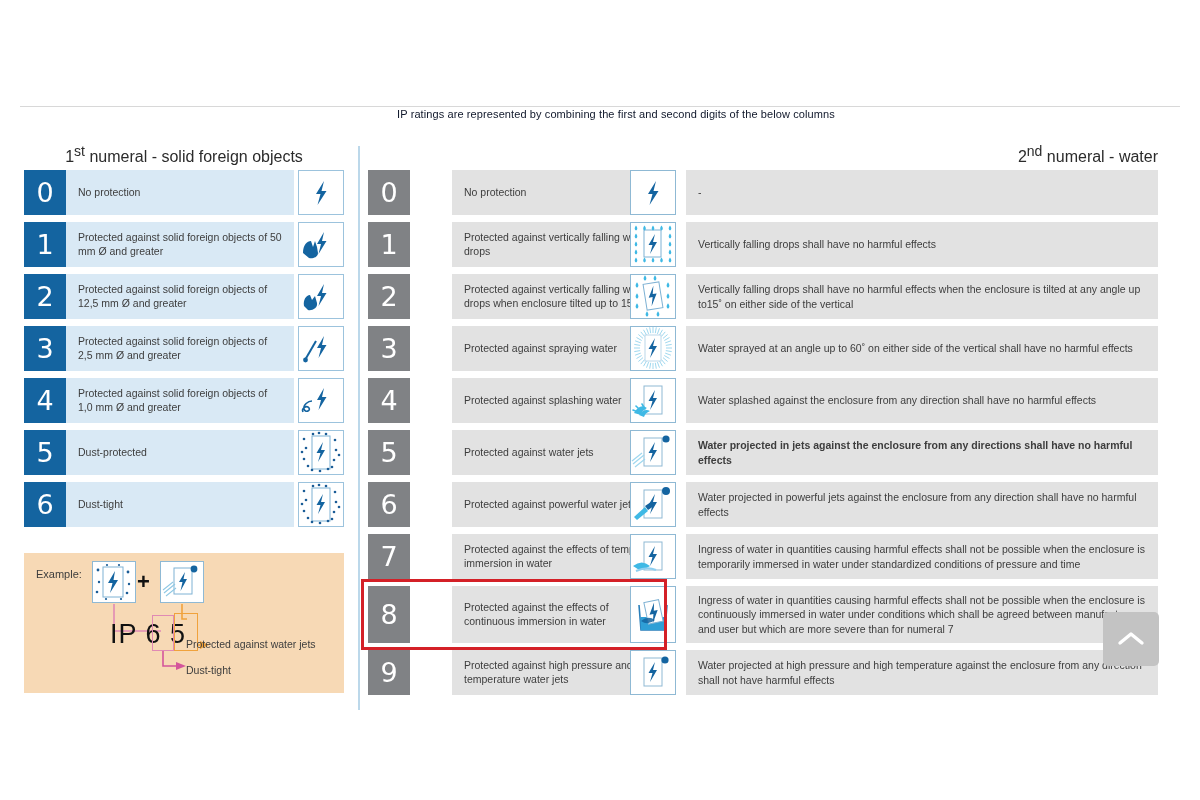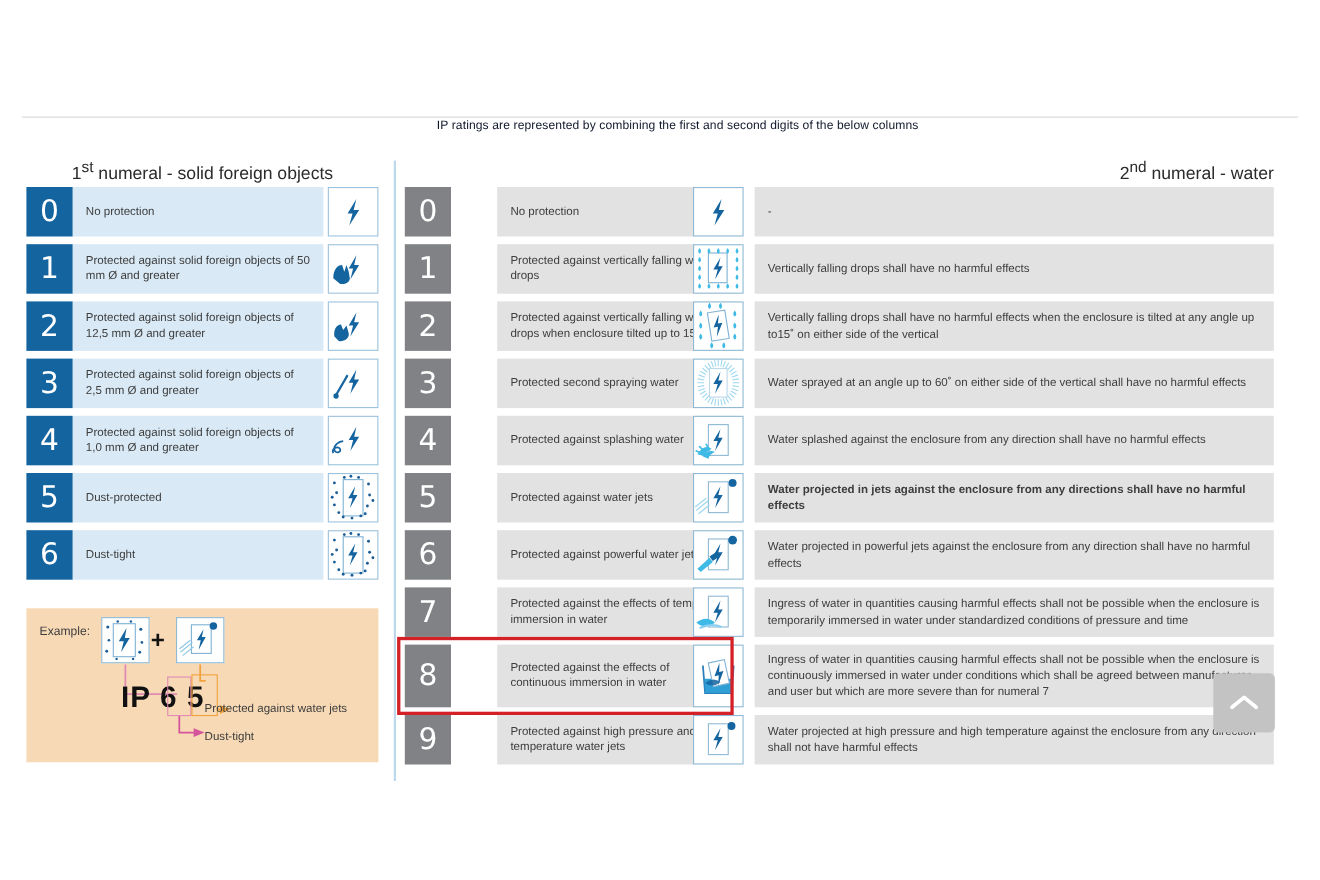--- a/index.html
+++ b/index.html
@@ -82,21 +82,21 @@
   }
   .ex-label{position:absolute;left:12px;top:15px;font-size:11px;color:#3d3d3d;}
   .ex-icon{
     position:absolute;top:8px;width:44px;height:42px;
     border:1px solid #8fb9d4;background:#ffffff;box-sizing:border-box;
   }
   .ex-icon.a{left:68px;}
   .ex-icon.b{left:136px;}
   .ex-plus{position:absolute;left:113px;top:16px;font-size:22px;font-weight:bold;color:#111;}
   .ip-text{
-    position:absolute;left:86px;top:66px;font-size:27px;font-weight:bold;
+    position:absolute;left:86px;top:66px;font-size:27px;font-weight:normal;
     color:#111;letter-spacing:1px;font-family:"Liberation Sans",sans-serif;
   }
   .box6{position:absolute;left:128px;top:62px;width:22px;height:36px;border:1.5px solid #e08ab4;box-sizing:border-box;}
   .box5{position:absolute;left:150px;top:60px;width:24px;height:38px;border:1.5px solid #f0a23c;box-sizing:border-box;}
   .ex-ann{position:absolute;font-size:10.5px;color:#3d3d3d;}
   .ex-ann.one{left:162px;top:85px;}
   .ex-ann.two{left:162px;top:111px;}
   .lead{position:absolute;}
 
   
@@ -268,21 +268,21 @@
               <path d="M14 0.20000000000000018 q2.8 3.6 0 5.6 q-2.8 -2 0 -5.6 z" fill="#3fb9e5"></path>
               <path d="M24 0.20000000000000018 q2.8 3.6 0 5.6 q-2.8 -2 0 -5.6 z" fill="#3fb9e5"></path>
               <path d="M16 36.2 q2.8 3.6 0 5.6 q-2.8 -2 0 -5.6 z" fill="#3fb9e5"></path>
               <path d="M27 36.2 q2.8 3.6 0 5.6 q-2.8 -2 0 -5.6 z" fill="#3fb9e5"></path>
             </svg>
           </div>
           <div class="weff" style="height: 45px;">Vertically falling drops shall have no harmful effects when the enclosure is tilted at any angle up to15˚ on either side of the vertical</div>
         </div>
         <div class="row wrow" style="height: 45px;">
           <div class="badge">3</div>
-          <div class="desc">Protected second spraying water</div>
+          <div class="desc">Protected against spraying water</div>
           <div class="wicon">
             <svg width="44" height="43" viewBox="0 0 44 43">
               <line x1="35.0" y1="21.0" x2="41.0" y2="21.0" stroke="#9fd8ef" stroke-width="1"></line>
               <line x1="34.8" y1="23.6" x2="40.7" y2="24.6" stroke="#9fd8ef" stroke-width="1"></line>
               <line x1="34.2" y1="26.1" x2="39.9" y2="28.2" stroke="#9fd8ef" stroke-width="1"></line>
               <line x1="33.3" y1="28.5" x2="38.5" y2="31.5" stroke="#9fd8ef" stroke-width="1"></line>
               <line x1="32.0" y1="30.6" x2="36.6" y2="34.5" stroke="#9fd8ef" stroke-width="1"></line>
               <line x1="30.4" y1="32.5" x2="34.2" y2="37.1" stroke="#9fd8ef" stroke-width="1"></line>
               <line x1="28.5" y1="34.0" x2="31.5" y2="39.2" stroke="#9fd8ef" stroke-width="1"></line>
               <line x1="26.4" y1="35.1" x2="28.5" y2="40.7" stroke="#9fd8ef" stroke-width="1"></line>

